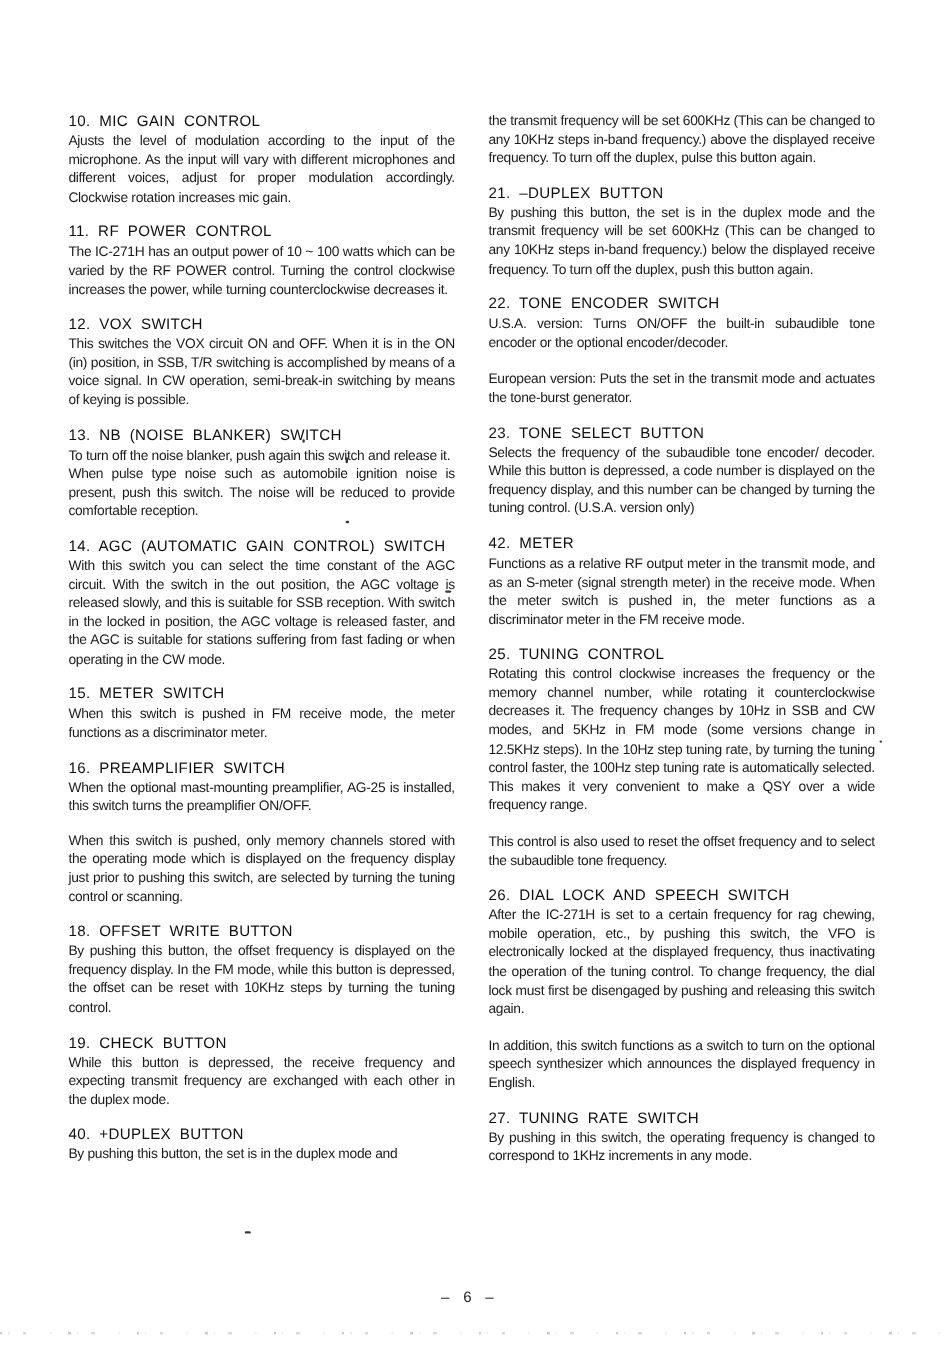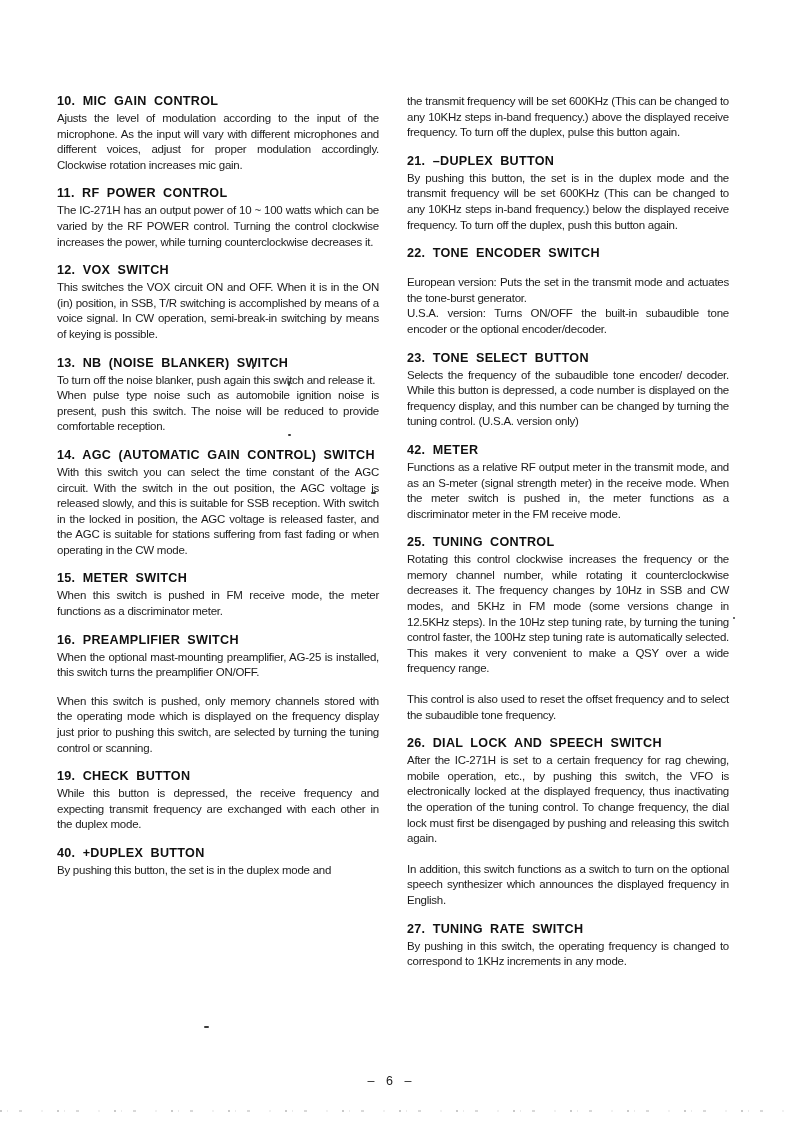--- a/index.html
+++ b/index.html
@@ -15,21 +15,21 @@
   .columns{
     position:absolute;
     left:57px;top:94px;
     display:flex;
     gap:28px;
   }
   .col{width:322px;}
   .sec{margin:0 0 13px 0;}
   .h{
     font-size:12.6px;
-    font-weight:bold;
+    font-weight:normal;
     margin:0 0 3px 0;
     letter-spacing:0.3px;
     word-spacing:3.5px;
     color:#101010;
   }
   .b{
     font-size:11.5px;
     line-height:15.6px;
     letter-spacing:-0.25px;
     text-align:justify;
@@ -107,20 +107,24 @@
 
       <div class="sec">
         <h3 class="h">16. PREAMPLIFIER SWITCH</h3>
         <p class="b">When the optional mast-mounting preamplifier, AG-25 is installed, this switch turns the preamplifier ON/OFF.</p>
       </div>
 
       <div class="sec">
         <p class="b">When this switch is pushed, only memory channels stored with the operating mode which is displayed on the frequency display just prior to pushing this switch, are selected by turning the tuning control or scanning.</p>
       </div>
 
+      <div class="sec">
+        <h3 class="h">18. OFFSET WRITE BUTTON</h3>
+        <p class="b">By pushing this button, the offset frequency is displayed on the frequency display.  In the FM mode, while this button is depressed, the offset can be reset with 10KHz steps by turning the tuning control.</p>
+      </div>
 
       <div class="sec">
         <h3 class="h">19. CHECK BUTTON</h3>
         <p class="b">While this button is depressed, the receive frequency and expecting transmit frequency are exchanged with each other in the duplex mode.</p>
       </div>
 
       <div class="sec">
         <h3 class="h">40. +DUPLEX BUTTON</h3>
         <p class="b">By pushing this button, the set is in the duplex mode and</p>
       </div>
@@ -133,22 +137,22 @@
         <p class="b">the transmit frequency will be set 600KHz (This can be changed to any 10KHz steps in-band frequency.) above the displayed receive frequency.  To turn off the duplex, pulse this button again.</p>
       </div>
 
       <div class="sec">
         <h3 class="h">21. –DUPLEX BUTTON</h3>
         <p class="b">By pushing this button, the set is in the duplex mode and the transmit frequency will be set 600KHz (This can be changed to any 10KHz steps in-band frequency.) below the displayed receive frequency.  To turn off the duplex, push this button again.</p>
       </div>
 
       <div class="sec">
         <h3 class="h">22. TONE ENCODER SWITCH</h3>
+        <p class="b">U.S.A. version:  Turns ON/OFF the built-in subaudible tone encoder or the optional encoder/decoder.</p>
         <p class="b spaced">European version:   Puts the set in the transmit mode and actuates the tone-burst generator.</p>
-        <p class="b">U.S.A. version:  Turns ON/OFF the built-in subaudible tone encoder or the optional encoder/decoder.</p>
       </div>
 
       <div class="sec">
         <h3 class="h">23. TONE SELECT BUTTON</h3>
         <p class="b">Selects the frequency of the subaudible tone encoder/ decoder.  While this button is depressed, a code number is displayed on the frequency display, and this number can be changed by turning the tuning control.  (U.S.A. version only)</p>
       </div>
 
       <div class="sec">
         <h3 class="h">42. METER</h3>
         <p class="b">Functions as a relative RF output meter in the transmit mode, and as an S-meter (signal strength meter) in the receive mode.  When the meter switch is pushed in, the meter functions as a discriminator meter in the FM receive mode.</p>

